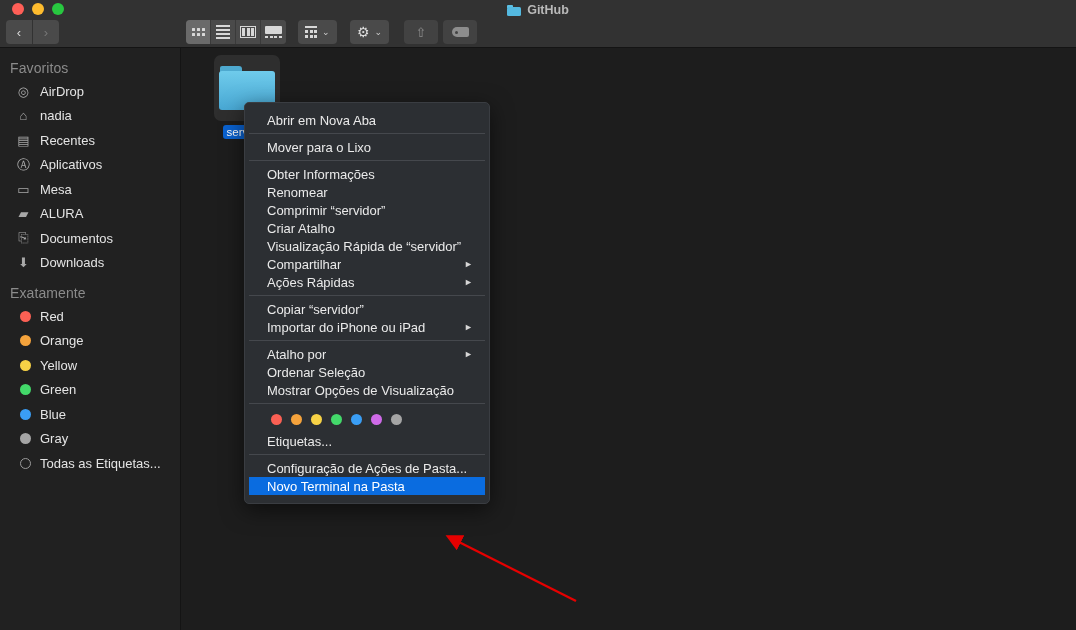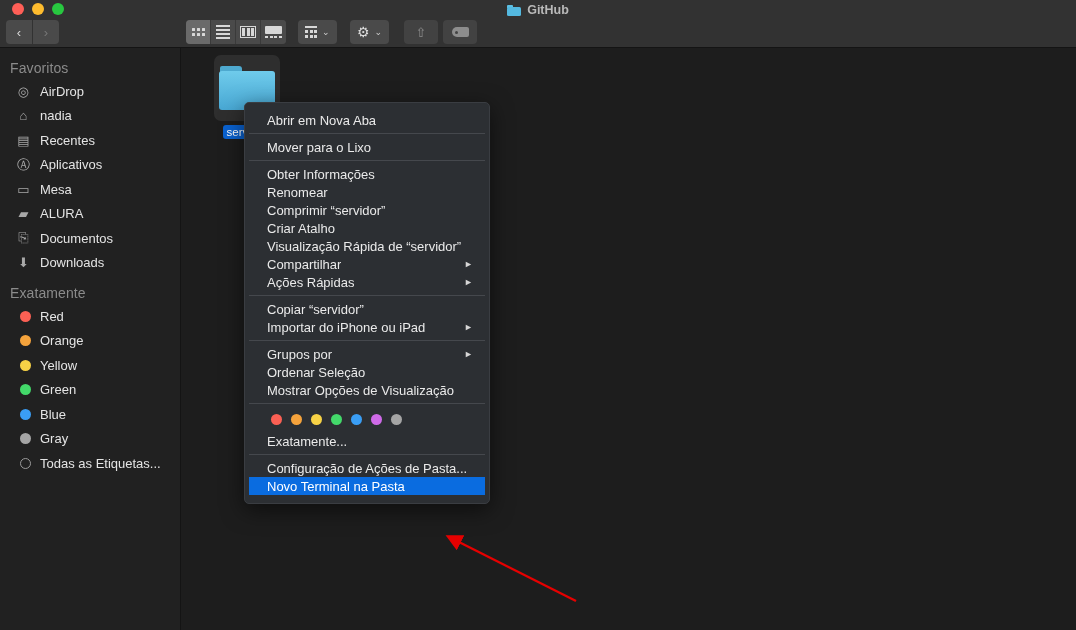--- a/index.html
+++ b/index.html
@@ -395,21 +395,21 @@
         <span class="lbl">Copiar “servidor”</span>
       </div>
       <div class="mi">
         <span class="lbl">Importar do iPhone ou iPad</span>
         <span class="arrow">►</span>
       </div>
     </div>
 
     <div class="mgroup">
       <div class="mi">
-        <span class="lbl">Grupos por</span>
+        <span class="lbl">Atalho por</span>
         <span class="arrow">►</span>
       </div>
       <div class="mi">
         <span class="lbl">Ordenar Seleção</span>
       </div>
       <div class="mi">
         <span class="lbl">Mostrar Opções de Visualização</span>
       </div>
     </div>
 
@@ -417,21 +417,21 @@
       <div class="tagrow">
         <span class="td" style="background:#fb6054"></span>
         <span class="td" style="background:#f5a33c"></span>
         <span class="td" style="background:#f7d246"></span>
         <span class="td" style="background:#43d96a"></span>
         <span class="td" style="background:#3a9ef5"></span>
         <span class="td" style="background:#cf6ae8"></span>
         <span class="td" style="background:#a5a5a5"></span>
       </div>
       <div class="mi">
-        <span class="lbl">Exatamente...</span>
+        <span class="lbl">Etiquetas...</span>
       </div>
     </div>
 
     <div class="mgroup">
       <div class="mi">
         <span class="lbl">Configuração de Ações de Pasta...</span>
       </div>
       <div class="mi hl">
         <span class="lbl">Novo Terminal na Pasta</span>
       </div>

